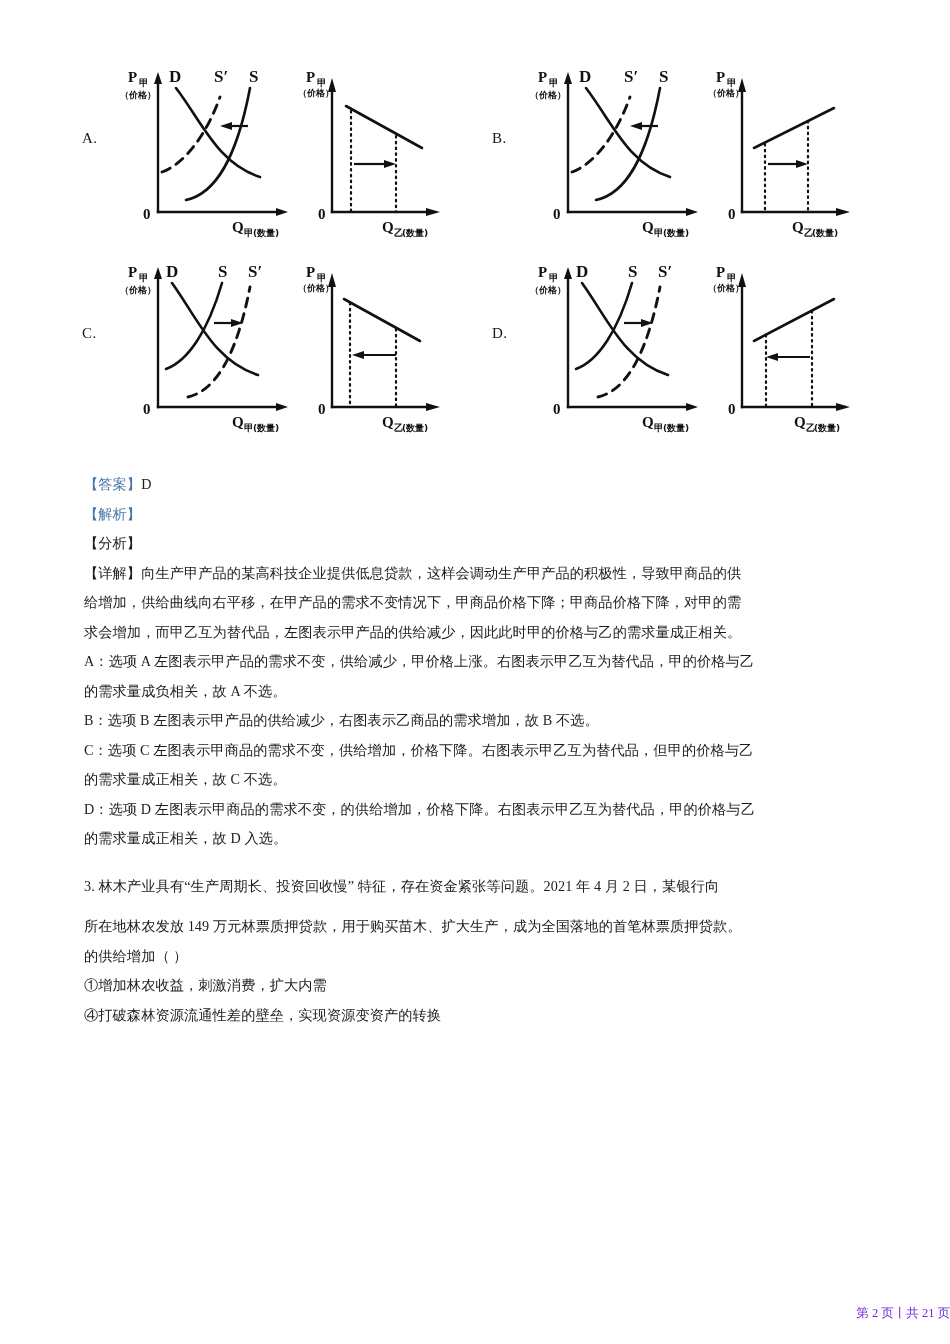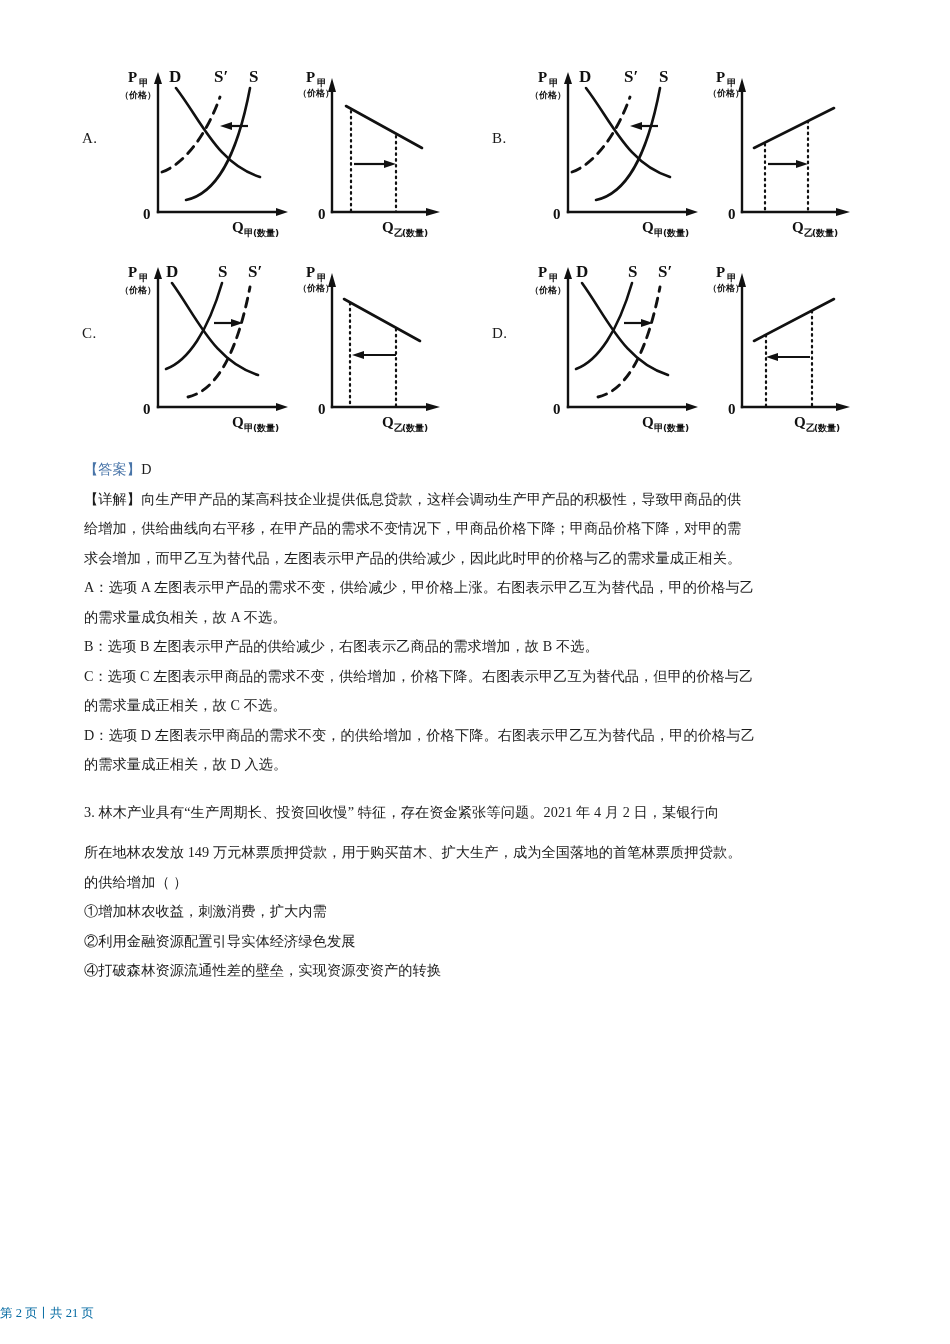--- a/index.html
+++ b/index.html
@@ -81,44 +81,44 @@
   text.axsub     { font-size: 9.5px; font-weight: bold;
                    font-family: "DejaVu Sans", "Liberation Sans", sans-serif; }
   text.axparen   { font-size: 9px; font-weight: bold;
                    font-family: "DejaVu Sans", "Liberation Sans", sans-serif; }
   text.zero      { font-size: 15px; font-weight: bold; }
 
   
   .prose {
     position: absolute;
     left: 84px;
-    top: 455px;
+    top: 470px;
     width: 790px;
   }
   .line {
     font-family: "Liberation Serif", "DejaVu Serif", serif;
     font-size: 14.2px;
     line-height: 29.5px;
     color: #1c1c1c;
     white-space: nowrap;
     letter-spacing: 0.1px;
   }
   .tag-blue { color: #4874a8; }
   .gap-sm { height: 11px; }
   .gap-md { height: 18px; }
 
   .footer {
     position: absolute;
     left: 0;
     top: 1305px;
     width: 950px;
-    text-align: left;
+    text-align: right;
     font-family: "Liberation Serif", "DejaVu Serif", serif;
     font-size: 12.5px;
-    color: #0369a1;
+    color: #6d28d9;
   }
 </style>
 </head>
 <body>
 
 <div class="page">
 
   <div class="diagram-area">
 
     <div class="opt-row">
@@ -334,21 +334,27 @@
       </div>
     </div>
   </div>
 
   <div class="prose">
 
     <div class="line">
       <span class="tag-blue">【答案】</span><span>D</span>
     </div>
 
-
+    <div class="line">
+      <span class="tag-blue">【解析】</span>
+    </div>
+
+    <div class="line">
+      <span>【分析】</span>
+    </div>
 
     <div class="line">【详解】向生产甲产品的某高科技企业提供低息贷款，这样会调动生产甲产品的积极性，导致甲商品的供</div>
     <div class="line">给增加，供给曲线向右平移，在甲产品的需求不变情况下，甲商品价格下降；甲商品价格下降，对甲的需</div>
     <div class="line">求会增加，而甲乙互为替代品，左图表示甲产品的供给减少，因此此时甲的价格与乙的需求量成正相关。</div>
 
     <div class="line">A：选项 A 左图表示甲产品的需求不变，供给减少，甲价格上涨。右图表示甲乙互为替代品，甲的价格与乙</div>
     <div class="line">的需求量成负相关，故 A 不选。</div>
     <div class="line">B：选项 B 左图表示甲产品的供给减少，右图表示乙商品的需求增加，故 B 不选。</div>
     <div class="line">C：选项 C 左图表示甲商品的需求不变，供给增加，价格下降。右图表示甲乙互为替代品，但甲的价格与乙</div>
     <div class="line">的需求量成正相关，故 C 不选。</div>
@@ -357,19 +363,18 @@
 
 
     <div class="gap-md"></div>
 
     <div class="line">3. 林木产业具有“生产周期长、投资回收慢”  特征，存在资金紧张等问题。2021 年 4 月 2 日，某银行向</div>
     <div class="gap-sm"></div>
     <div class="line">所在地林农发放 149 万元林票质押贷款，用于购买苗木、扩大生产，成为全国落地的首笔林票质押贷款。</div>
     <div class="line">的供给增加（     ）</div>
 
     <div class="line">①增加林农收益，刺激消费，扩大内需</div>
-    <div class="line">②利用金融资源配置引导实体经济绿色发展</div>
     <div class="line">④打破森林资源流通性差的壁垒，实现资源变资产的转换</div>
   </div>
 
   <div class="footer">第 2 页丨共 21 页</div>
 
 </div>
 
 </body></html>

